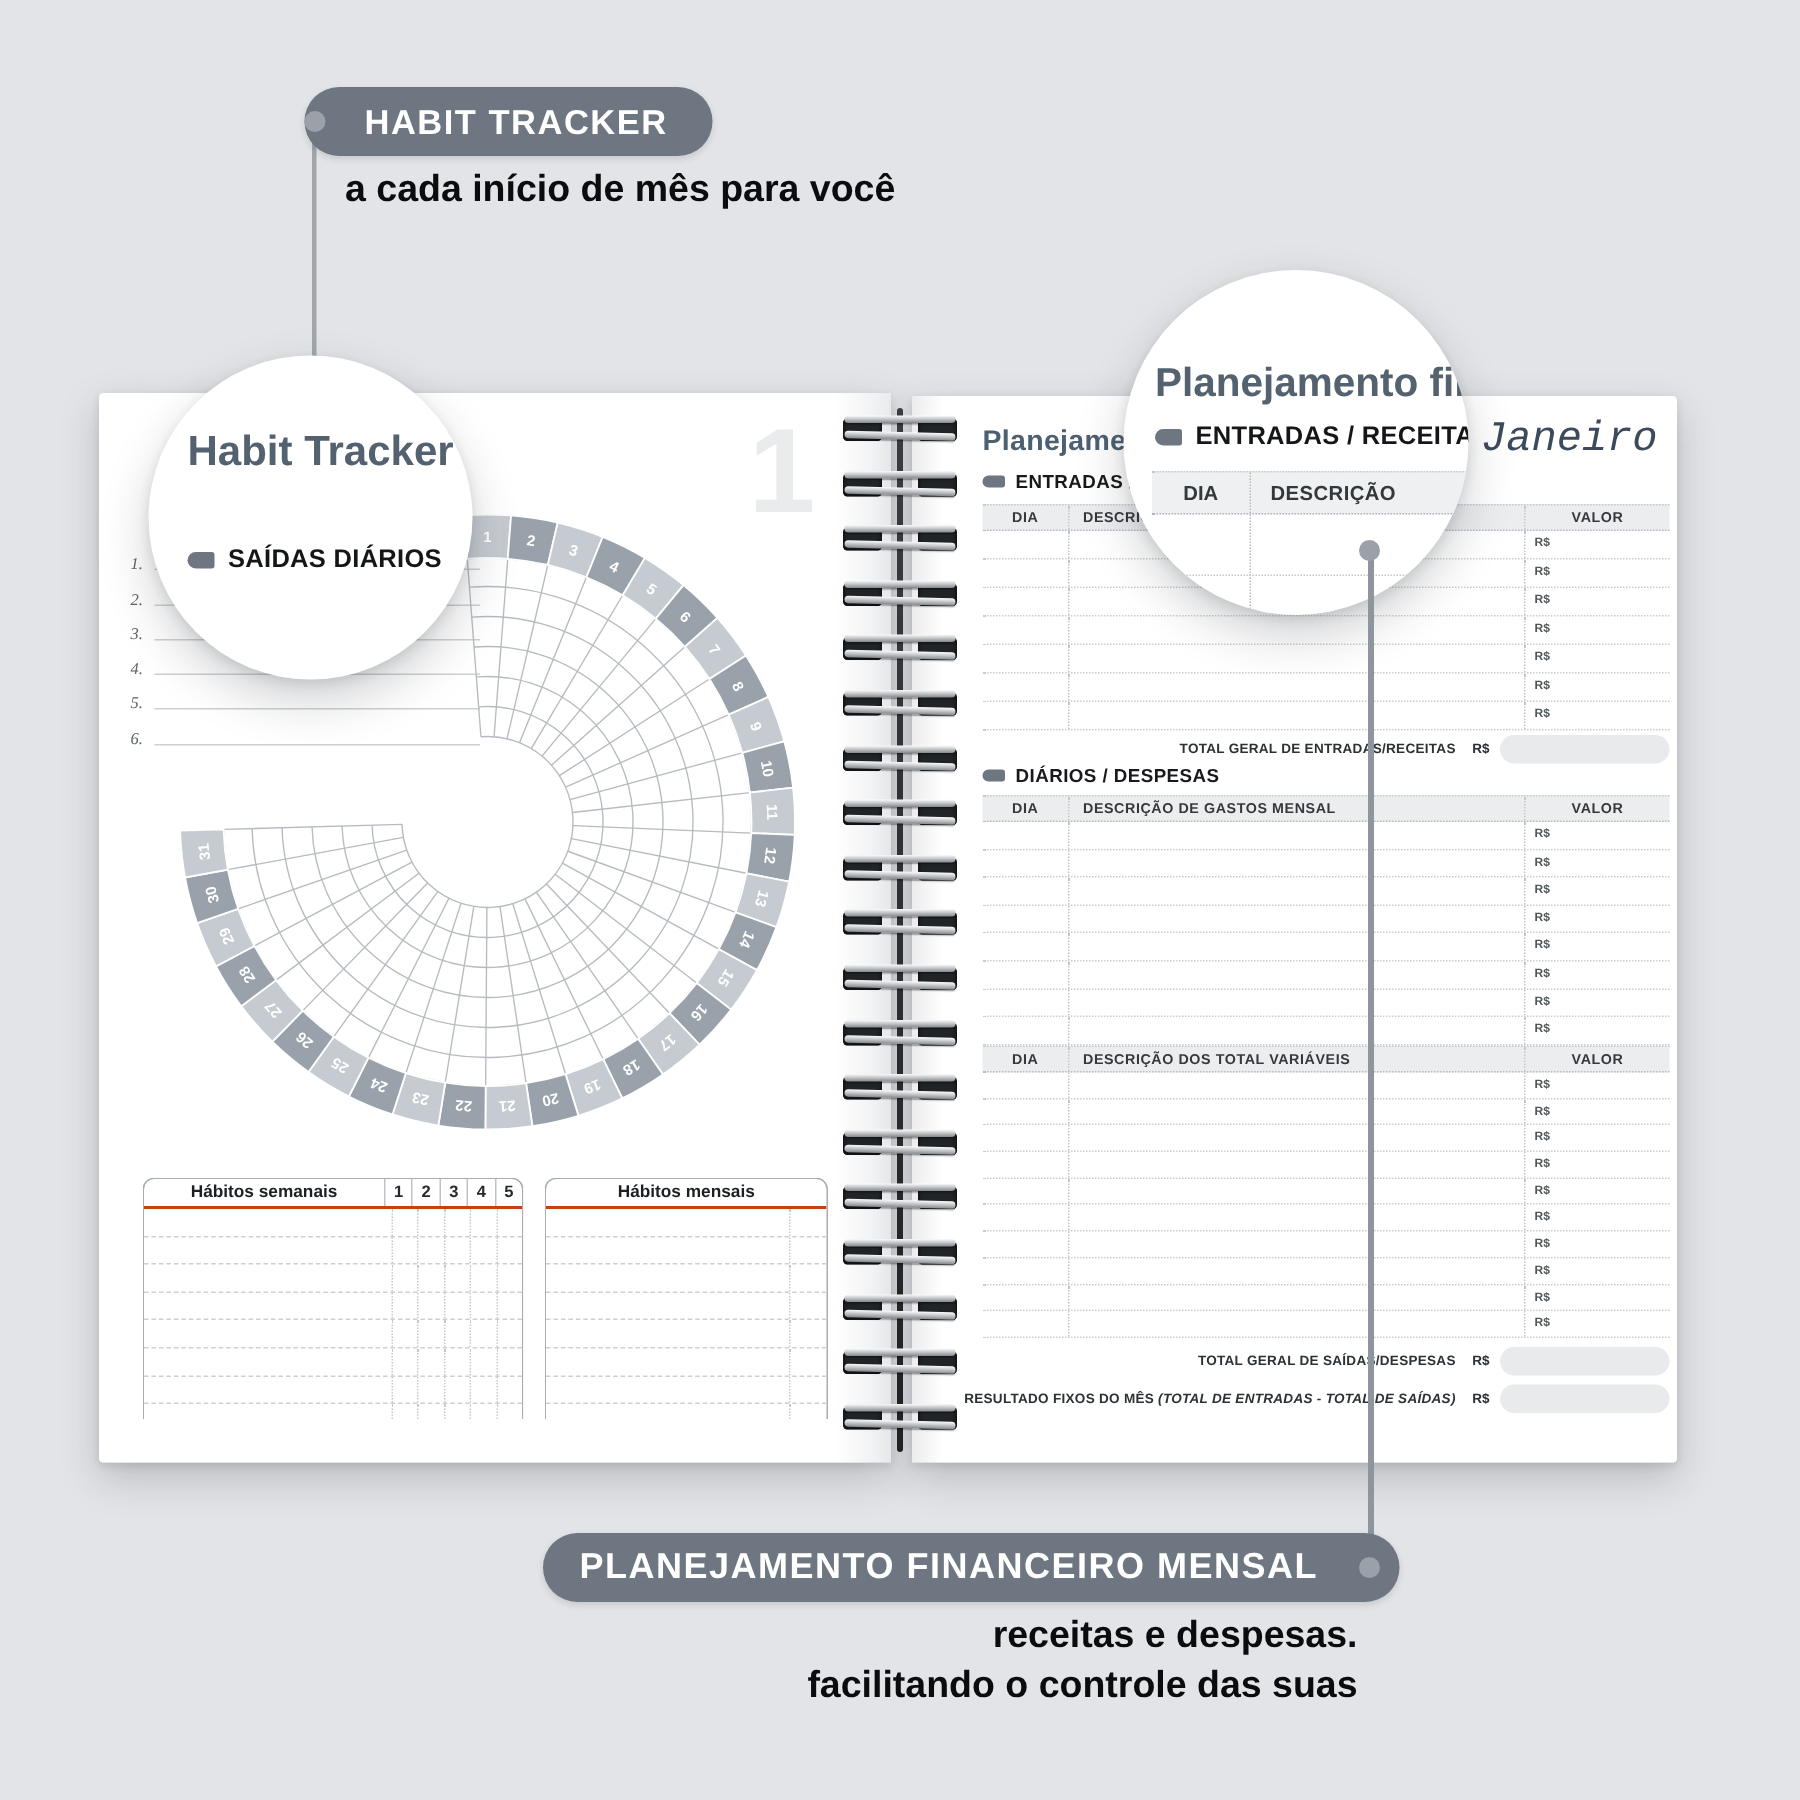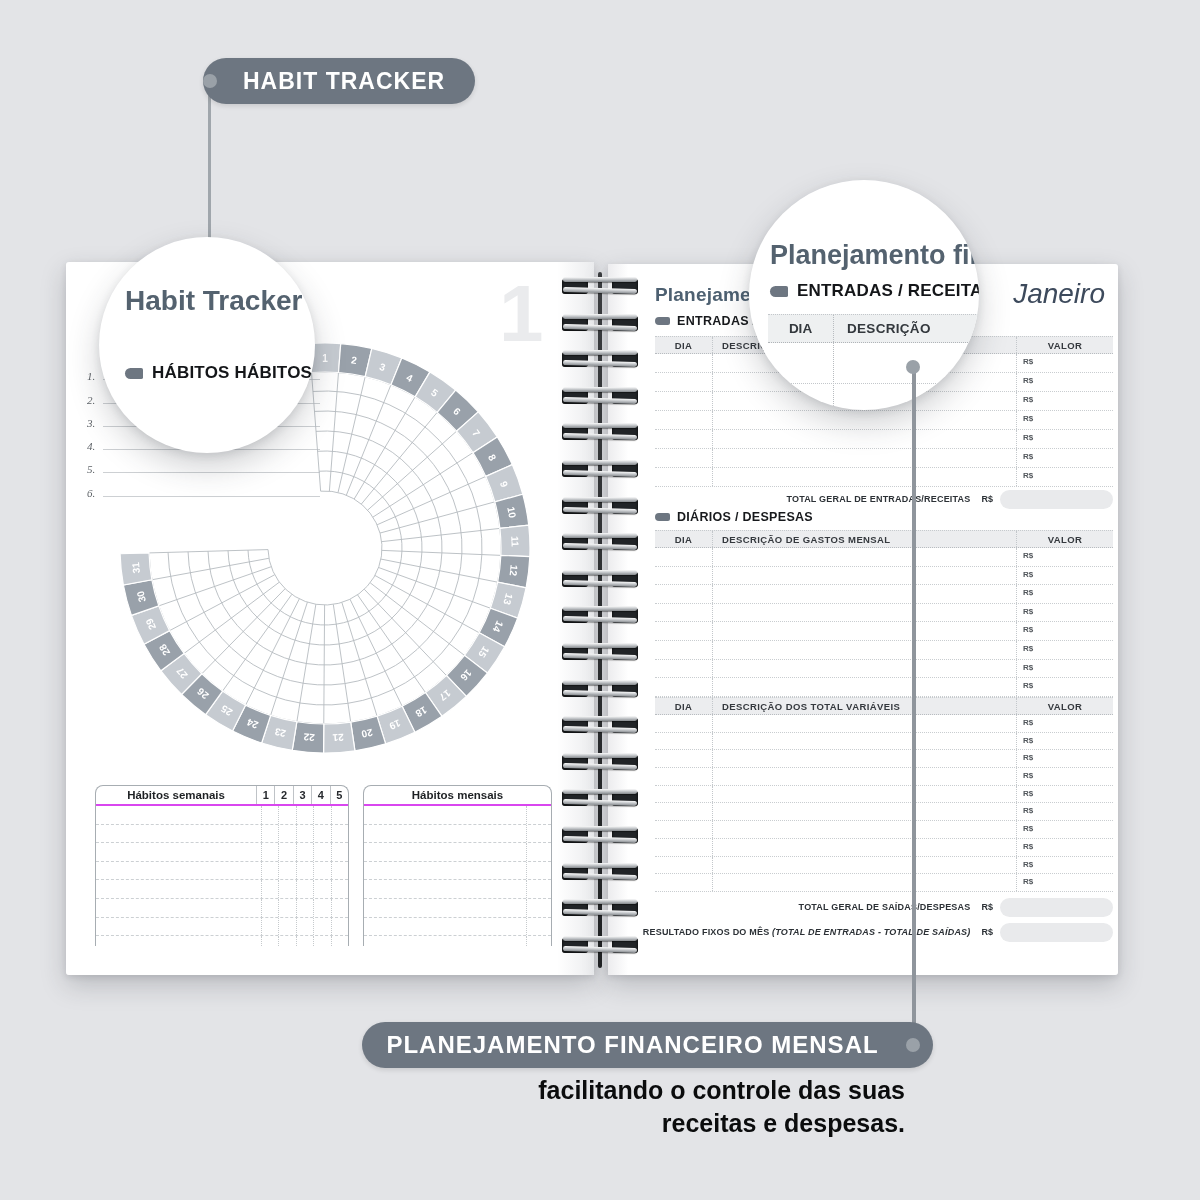--- a/index.html
+++ b/index.html
@@ -29,33 +29,33 @@
   .watermark{position:absolute;left:433px;top:12px;font-size:80px;font-weight:700;color:#eaebed;line-height:1;}
   .habit-list{position:absolute;left:21px;top:98px;width:233px;}
   .habit-line-item{height:23.3px;display:flex;align-items:flex-end;}
   .habit-num{width:16px;font-family:"Liberation Serif",serif;font-style:italic;font-size:11px;color:#5e6368;line-height:14px;}
   .habit-rule{flex:1;border-bottom:1px solid #cdd0d3;margin-bottom:3px;}
   #radial-svg{position:absolute;left:39px;top:66px;}
 
   .habit-table{position:absolute;top:523px;height:160px;background:#fff;border:1px solid #a7adb2;border-bottom:none;border-radius:8px 8px 0 0;overflow:hidden;}
   .habit-table.weekly{left:29px;width:252px;}
   .habit-table.monthly{left:297px;width:187px;}
-  .ht-head{display:flex;height:18px;border-bottom:2px solid #d946ef;}
+  .ht-head{display:flex;height:18px;border-bottom:2px solid #c2410c;}
   .ht-title{flex:1;text-align:center;font-size:11.5px;font-weight:700;line-height:19px;color:#1d2023;}
   .ht-cols{display:flex;}
   .ht-col{width:17.4px;border-left:1px solid #bfc3c7;font-size:11px;font-weight:700;text-align:center;line-height:19px;color:#26292d;}
   .ht-row{height:17.6px;border-bottom:1px dashed #ccd0d3;display:flex;}
   .ht-name{flex:1;}
   .ht-cell{border-left:1px dotted #c6cacd;}
   .weekly .ht-cell{width:16.4px;}
   .monthly .ht-cell{width:24px;}
 
   
   .pf-title{position:absolute;left:47px;top:20px;font-size:19px;font-weight:700;color:#4d6071;letter-spacing:.2px;white-space:nowrap;}
-  .pf-month{position:absolute;right:13px;top:14px;font-family:Liberation Sans, sans-serif;font-style:italic;font-size:28px;color:#3d4a5c;}
+  .pf-month{position:absolute;right:13px;top:14px;font-family:Liberation Mono, monospace;font-style:italic;font-size:28px;color:#3d4a5c;}
   .section-head{position:absolute;left:47px;display:flex;align-items:center;}
   .tab-icon{display:inline-block;background:#6d7681;}
   .tab-icon.small{width:15px;height:8px;border-radius:4px 2px 2px 4px;margin-right:7px;}
   .tab-icon.big{width:18px;height:11px;border-radius:6px 2px 2px 6px;margin-right:9px;}
   .section-label{font-size:12.5px;font-weight:700;color:#17191c;letter-spacing:.3px;}
 
   .fin-table{position:absolute;left:47px;width:458px;}
   .fin-head{display:flex;height:18px;background:#ecedef;border-top:1px dotted #c6cacd;border-bottom:1px dotted #b8bcc0;box-sizing:border-box;}
   .fh{font-size:9.5px;font-weight:700;color:#35393e;letter-spacing:.4px;display:flex;align-items:center;justify-content:center;}
   .c-dia{flex:0 0 58px;border-right:1px dotted #c3c7cb;box-sizing:border-box;}
@@ -700,27 +700,28 @@
       <span class="total-label"><span>RESULTADO FIXOS DO MÊS</span>&nbsp;<span class="it">(TOTAL DE ENTRADAS - TOTAL DE SAÍDAS)</span></span>
       <span class="total-cur">R$</span>
       <span class="total-pill"></span>
     </div>
   </div>
 
   <div class="leader-line" style="left:208px;top:84px;width:3px;height:155px;"></div>
   <div class="pill pill-top">HABIT TRACKER</div>
   <div class="leader-dot" style="left:203px;top:74px;"></div>
   <div class="caption top">
+    <div>a cada início de mês para você</div>
   </div>
 
   <div class="zoom-circle circle-habit">
     <div class="zc-title">Habit Tracker</div>
     <div class="zc-sub">
       <span class="tab-icon big"></span>
-      <span class="zc-sub-label">HÁBITOS HÁBITOS</span>
+      <span class="zc-sub-label">SAÍDAS DIÁRIOS</span>
     </div>
   </div>
 
   <div class="zoom-circle circle-finance">
     <div class="zc-title">Planejamento finance</div>
     <div class="zc-sub">
       <span class="tab-icon big"></span>
       <span class="zc-sub-label">ENTRADAS / RECEITAS</span>
     </div>
     <div class="mini-table">
@@ -735,17 +736,17 @@
       </div>
     </div>
   </div>
 
   <div class="leader-line right" style="left:912px;top:368px;width:4px;height:677px;"></div>
   <div class="leader-dot" style="left:906px;top:360px;z-index:33;"></div>
 
   <div class="pill pill-bottom">PLANEJAMENTO FINANCEIRO MENSAL</div>
   <div class="leader-dot" style="left:906px;top:1038px;"></div>
   <div class="caption bottom">
+    <div>receitas e despesas.</div>
     <div>facilitando o controle das suas</div>
-    <div>receitas e despesas.</div>
   </div>
 
 </div>
 
 </body></html>

